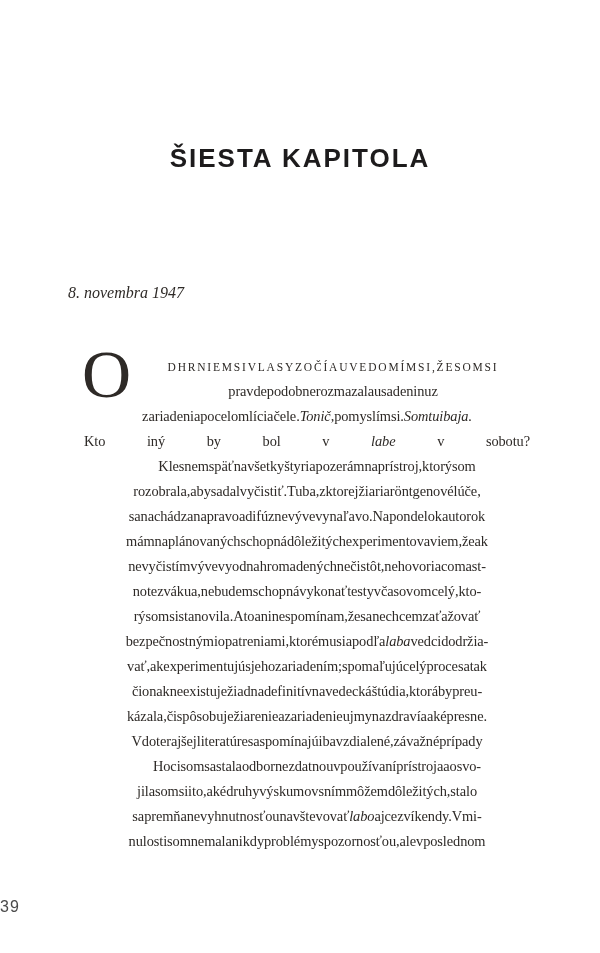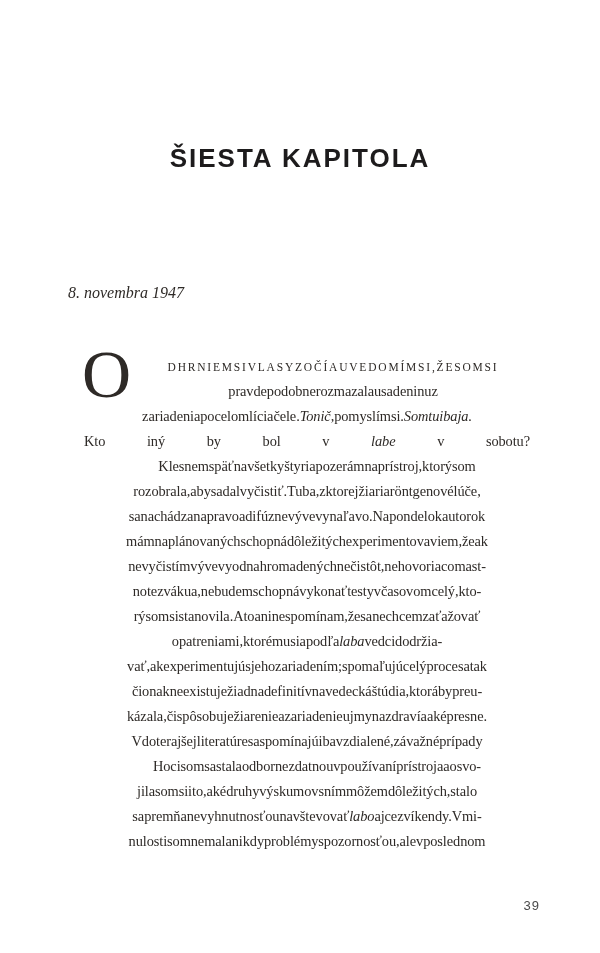--- a/index.html
+++ b/index.html
@@ -56,23 +56,23 @@
   }
   .s-n{font-style:normal;}
   .s-i{font-style:italic;}
   .s-sc{
     text-transform:uppercase;
     font-size:11.5px;
     letter-spacing:1.8px;
   }
   .page-number{
     position:absolute;top:898px;left:0;width:540px;
-    text-align:right;
+    text-align:left;
     font-family:"Liberation Sans","DejaVu Sans",sans-serif;
-    font-size:13px;
+    font-size:16px;
     letter-spacing:1px;
     color:var(--pn-ink);
   }
 </style>
 </head>
 <body>
 
 <div class="page">
   <div class="chapter-title">ŠIESTA KAPITOLA</div>
 
@@ -211,20 +211,21 @@
           <span class="word"><span class="s-n">A</span></span>
           <span class="word"><span class="s-n">to</span></span>
           <span class="word"><span class="s-n">ani</span></span>
           <span class="word"><span class="s-n">nespomínam,</span></span>
           <span class="word"><span class="s-n">že</span></span>
           <span class="word"><span class="s-n">sa</span></span>
           <span class="word"><span class="s-n">nechcem</span></span>
           <span class="word"><span class="s-n">zaťažovať</span></span>
         </div>
         <div class="line">
+          <span class="word"><span class="s-n">bezpečnostnými</span></span>
           <span class="word"><span class="s-n">opatreniami,</span></span>
           <span class="word"><span class="s-n">ktoré</span></span>
           <span class="word"><span class="s-n">musia</span></span>
           <span class="word"><span class="s-n">podľa</span></span>
           <span class="word"><span class="s-i">laba</span></span>
           <span class="word"><span class="s-n">vedci</span></span>
           <span class="word"><span class="s-n">dodržia-</span></span>
         </div>
         <div class="line">
           <span class="word"><span class="s-n">vať,</span></span>

